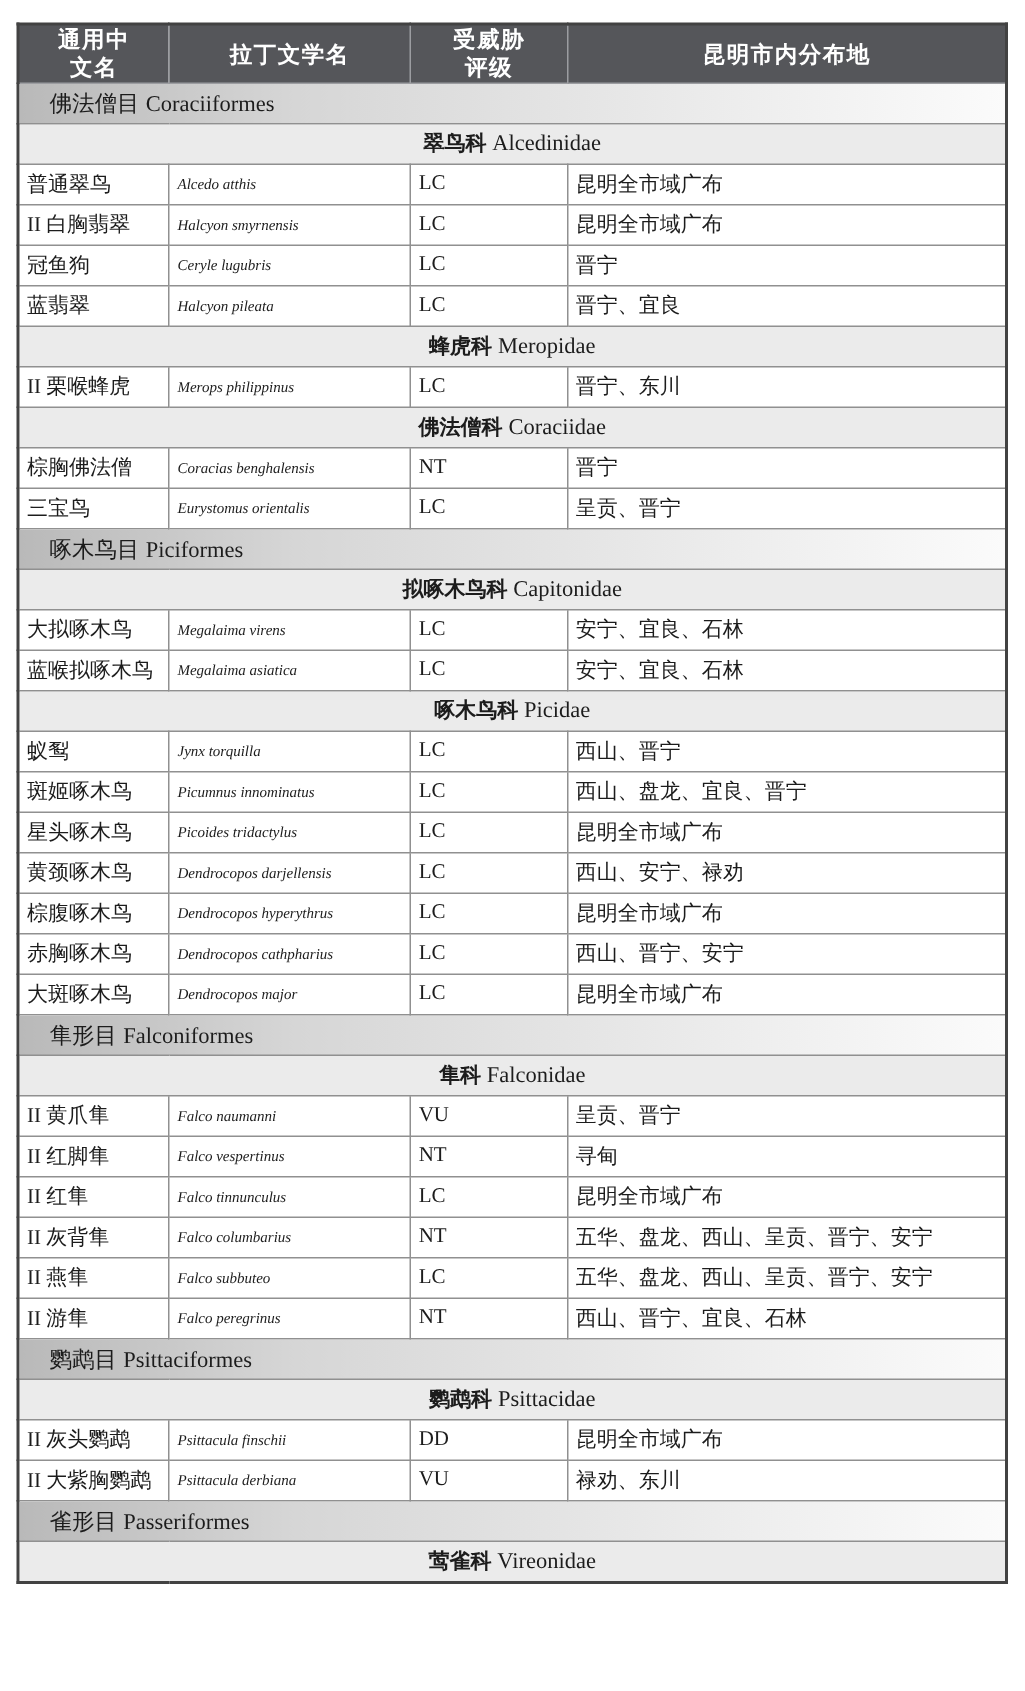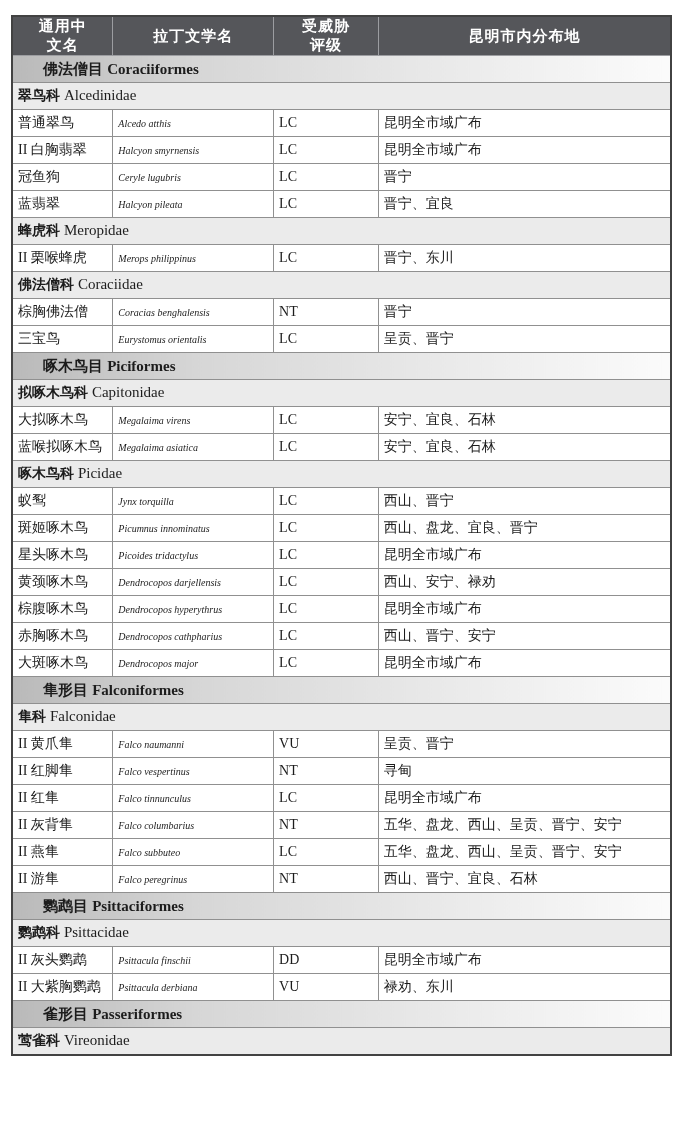--- a/index.html
+++ b/index.html
@@ -53,28 +53,28 @@
     font-size: 14px;
     vertical-align: middle;
     white-space: nowrap;
     overflow: hidden;
   }
   tr.order-row td {
     background: linear-gradient(90deg,
       var(--order-left, #b9b9b9) 0%,
       #d6d6d6 28%,
       var(--order-right, #fbfbfb) 100%);
-    font-weight: bold;
+    font-weight: normal;
     font-size: 15px;
-    padding-left: 30px;
+    padding-left: 20px;
     border-left: 1px solid var(--border-inner, #909090);
   }
   tr.family-row td {
     background: var(--family-bg, #ebebeb);
-    text-align: left;
+    text-align: center;
     font-size: 15px;
   }
   .zh {
     font-family: "Liberation Sans", sans-serif;
   }
   tr.family-row .zh { font-weight: bold; font-size: 14px; }
   .la {
     font-family: "Liberation Serif", serif;
   }
   td.td-zh {

